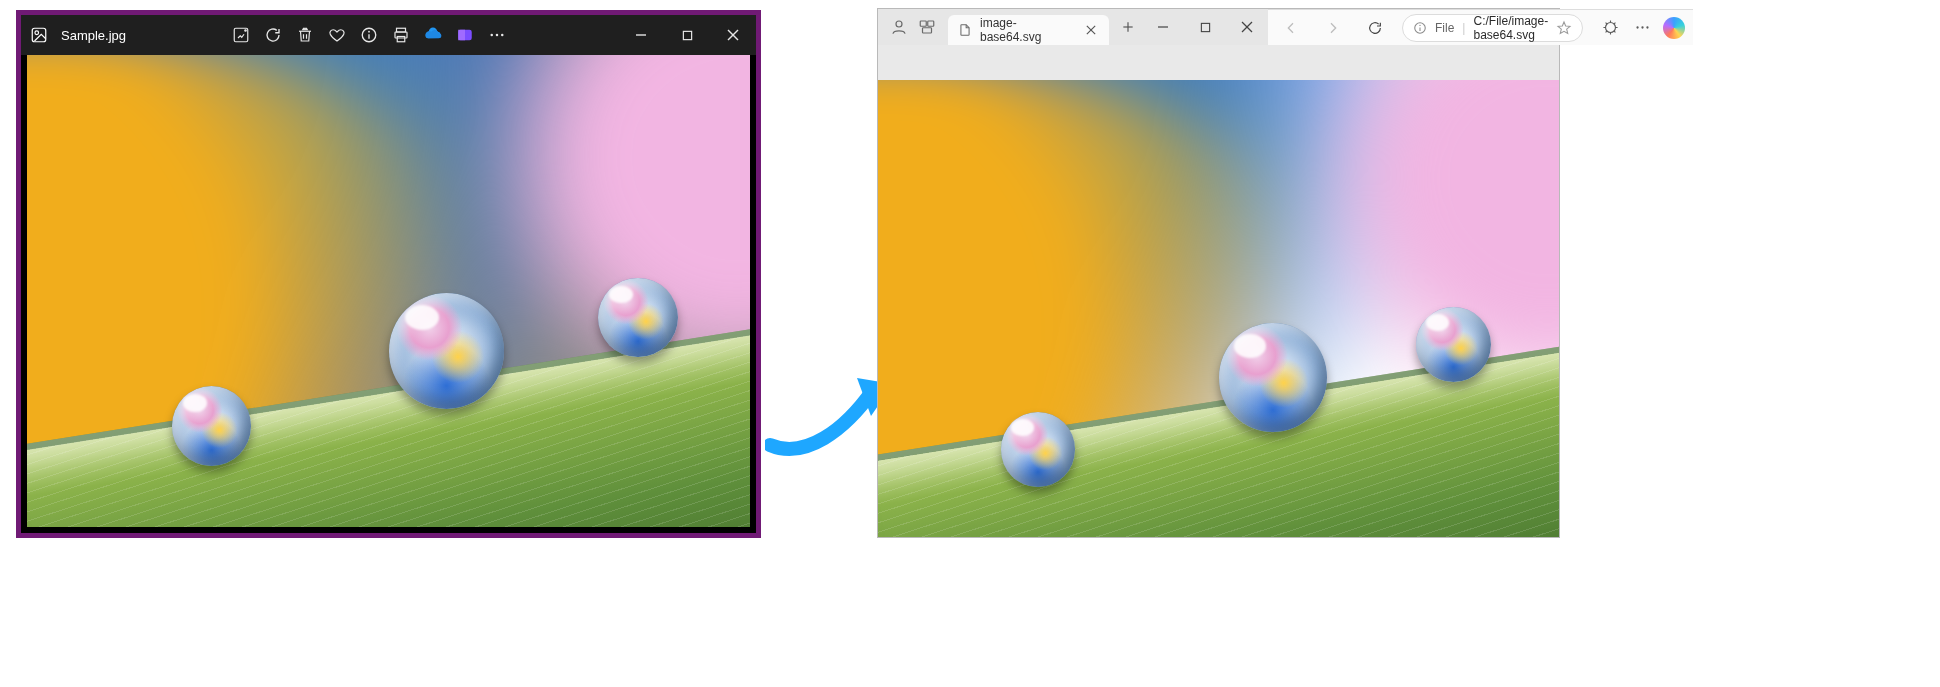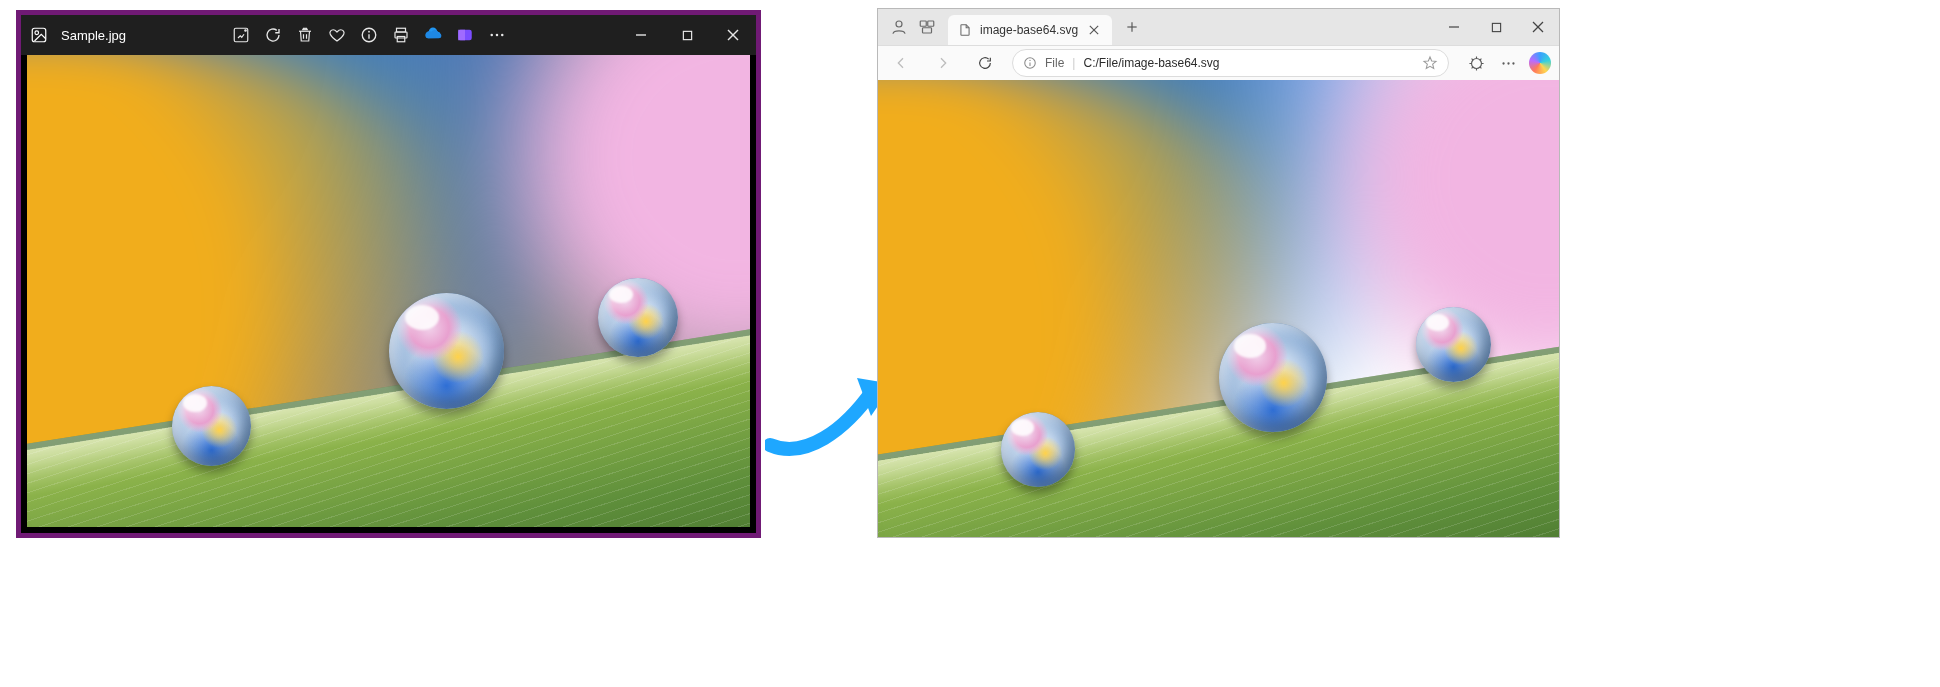--- a/index.html
+++ b/index.html
@@ -78,21 +78,21 @@
   .browser {
     position: absolute;
     left: 877px;
     top: 8px;
     width: 683px;
     height: 72px; 
     background:#e9e9e9;
     border:1px solid #b9b9b9;
     border-bottom:none;
     display:flex;
-    flex-direction:column;
+    flex-direction:row;
   }
   .browser-chrome {
     display:flex;
     align-items:center;
     height:36px;
     background:#e6e6e6;
   }
   .chrome-left-icons {
     display:flex; gap:6px; padding:0 10px;
     color:#5f5f5f;

